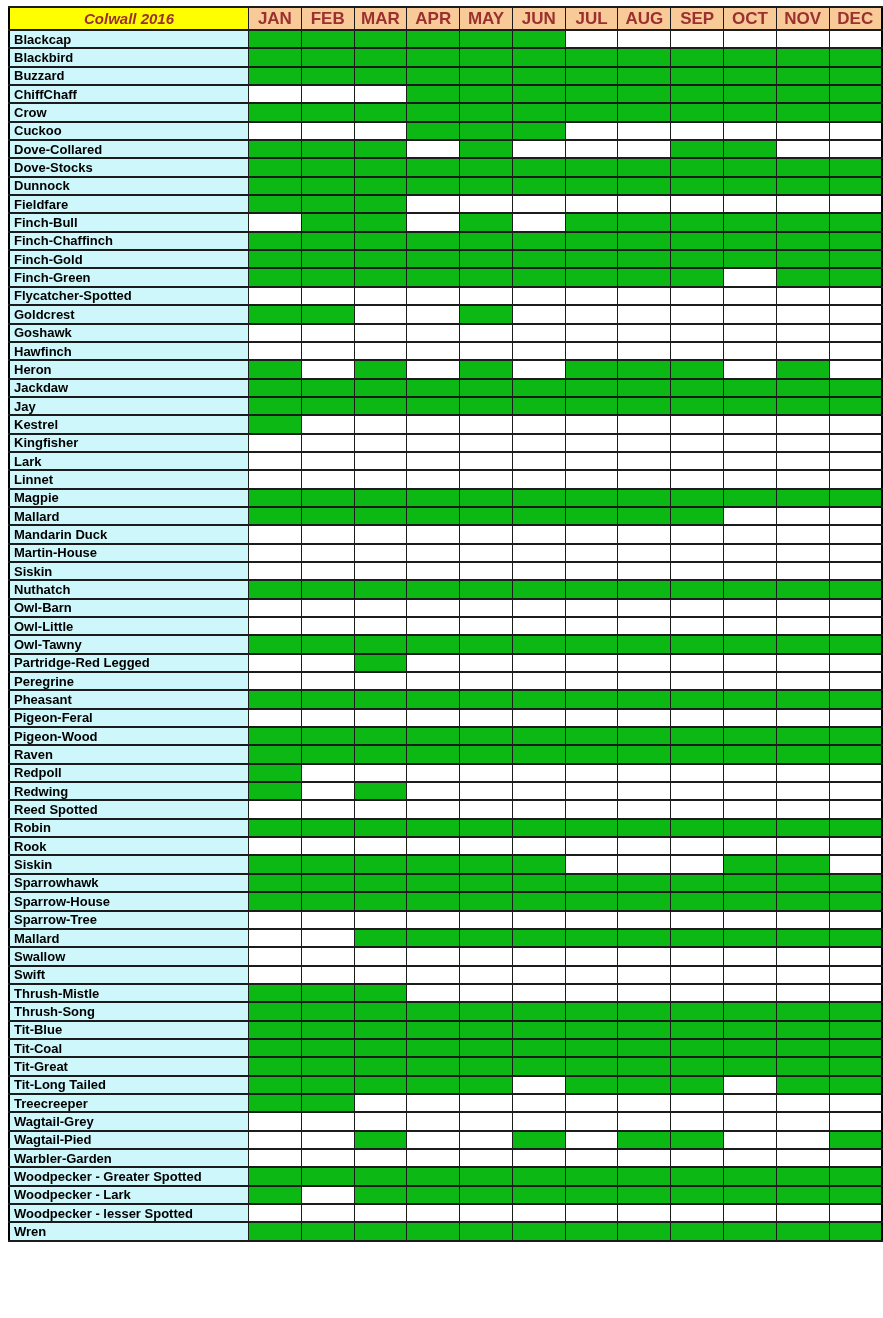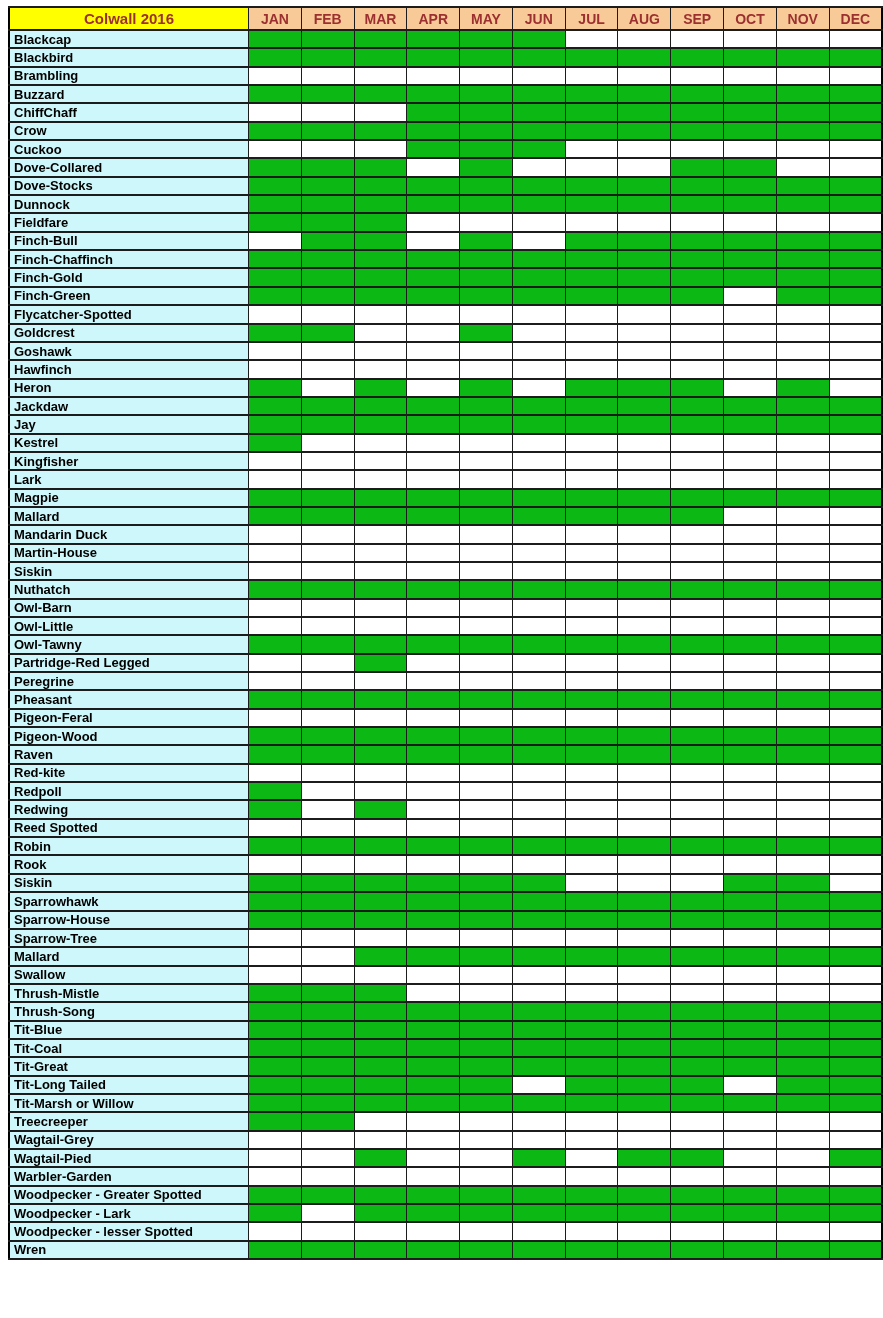--- a/index.html
+++ b/index.html
@@ -34,25 +34,26 @@
     border: 2px solid #000000;
   }
   th.title {
     width: 238px;
     background: var(--title-bg, #ffff00);
     color: var(--header-text, #9c3030);
     font-size: 15px;
     font-weight: bold;
     text-align: center;
     height: 21px;
+    font-style: italic;
   }
   th.month {
     background: var(--month-bg, #f7ca97);
     color: var(--header-text, #9c3030);
-    font-size: 14px;
+    font-size: 17px;
     font-weight: bold;
     text-align: center;
   }
   td.species {
     background: var(--species-bg, #cdf7fa);
     color: #000000;
     font-size: 13px;
     font-weight: bold;
     text-align: left;
     padding-left: 4px;
@@ -111,35 +112,20 @@
           <td class="cell-present"></td>
           <td class="cell-present"></td>
           <td class="cell-present"></td>
           <td class="cell-present"></td>
           <td class="cell-present"></td>
           <td class="cell-present"></td>
           <td class="cell-present"></td>
           <td class="cell-present"></td>
         </tr>
         <tr>
-          <td class="species">Brambling</td>
-          <td class="cell-absent"></td>
-          <td class="cell-absent"></td>
-          <td class="cell-absent"></td>
-          <td class="cell-absent"></td>
-          <td class="cell-absent"></td>
-          <td class="cell-absent"></td>
-          <td class="cell-absent"></td>
-          <td class="cell-absent"></td>
-          <td class="cell-absent"></td>
-          <td class="cell-absent"></td>
-          <td class="cell-absent"></td>
-          <td class="cell-absent"></td>
-        </tr>
-        <tr>
           <td class="species">Buzzard</td>
           <td class="cell-present"></td>
           <td class="cell-present"></td>
           <td class="cell-present"></td>
           <td class="cell-present"></td>
           <td class="cell-present"></td>
           <td class="cell-present"></td>
           <td class="cell-present"></td>
           <td class="cell-present"></td>
           <td class="cell-present"></td>
@@ -456,20 +442,35 @@
           <td class="cell-absent"></td>
           <td class="cell-absent"></td>
           <td class="cell-absent"></td>
           <td class="cell-absent"></td>
           <td class="cell-absent"></td>
           <td class="cell-absent"></td>
           <td class="cell-absent"></td>
           <td class="cell-absent"></td>
         </tr>
         <tr>
+          <td class="species">Linnet</td>
+          <td class="cell-absent"></td>
+          <td class="cell-absent"></td>
+          <td class="cell-absent"></td>
+          <td class="cell-absent"></td>
+          <td class="cell-absent"></td>
+          <td class="cell-absent"></td>
+          <td class="cell-absent"></td>
+          <td class="cell-absent"></td>
+          <td class="cell-absent"></td>
+          <td class="cell-absent"></td>
+          <td class="cell-absent"></td>
+          <td class="cell-absent"></td>
+        </tr>
+        <tr>
           <td class="species">Magpie</td>
           <td class="cell-present"></td>
           <td class="cell-present"></td>
           <td class="cell-present"></td>
           <td class="cell-present"></td>
           <td class="cell-present"></td>
           <td class="cell-present"></td>
           <td class="cell-present"></td>
           <td class="cell-present"></td>
           <td class="cell-present"></td>
@@ -681,35 +682,20 @@
           <td class="cell-present"></td>
           <td class="cell-present"></td>
           <td class="cell-present"></td>
           <td class="cell-present"></td>
           <td class="cell-present"></td>
           <td class="cell-present"></td>
           <td class="cell-present"></td>
           <td class="cell-present"></td>
         </tr>
         <tr>
-          <td class="species">Red-kite</td>
-          <td class="cell-absent"></td>
-          <td class="cell-absent"></td>
-          <td class="cell-absent"></td>
-          <td class="cell-absent"></td>
-          <td class="cell-absent"></td>
-          <td class="cell-absent"></td>
-          <td class="cell-absent"></td>
-          <td class="cell-absent"></td>
-          <td class="cell-absent"></td>
-          <td class="cell-absent"></td>
-          <td class="cell-absent"></td>
-          <td class="cell-absent"></td>
-        </tr>
-        <tr>
           <td class="species">Redpoll</td>
           <td class="cell-present"></td>
           <td class="cell-absent"></td>
           <td class="cell-absent"></td>
           <td class="cell-absent"></td>
           <td class="cell-absent"></td>
           <td class="cell-absent"></td>
           <td class="cell-absent"></td>
           <td class="cell-absent"></td>
           <td class="cell-absent"></td>
@@ -861,20 +847,35 @@
           <td class="cell-absent"></td>
           <td class="cell-absent"></td>
           <td class="cell-absent"></td>
           <td class="cell-absent"></td>
           <td class="cell-absent"></td>
           <td class="cell-absent"></td>
           <td class="cell-absent"></td>
           <td class="cell-absent"></td>
         </tr>
         <tr>
+          <td class="species">Swift</td>
+          <td class="cell-absent"></td>
+          <td class="cell-absent"></td>
+          <td class="cell-absent"></td>
+          <td class="cell-absent"></td>
+          <td class="cell-absent"></td>
+          <td class="cell-absent"></td>
+          <td class="cell-absent"></td>
+          <td class="cell-absent"></td>
+          <td class="cell-absent"></td>
+          <td class="cell-absent"></td>
+          <td class="cell-absent"></td>
+          <td class="cell-absent"></td>
+        </tr>
+        <tr>
           <td class="species">Thrush-Mistle</td>
           <td class="cell-present"></td>
           <td class="cell-present"></td>
           <td class="cell-present"></td>
           <td class="cell-absent"></td>
           <td class="cell-absent"></td>
           <td class="cell-absent"></td>
           <td class="cell-absent"></td>
           <td class="cell-absent"></td>
           <td class="cell-absent"></td>
@@ -947,35 +948,20 @@
           <td class="cell-present"></td>
           <td class="cell-present"></td>
           <td class="cell-present"></td>
           <td class="cell-present"></td>
           <td class="cell-present"></td>
           <td class="cell-absent"></td>
           <td class="cell-present"></td>
           <td class="cell-present"></td>
           <td class="cell-present"></td>
           <td class="cell-absent"></td>
-          <td class="cell-present"></td>
-          <td class="cell-present"></td>
-        </tr>
-        <tr>
-          <td class="species">Tit-Marsh or Willow</td>
-          <td class="cell-present"></td>
-          <td class="cell-present"></td>
-          <td class="cell-present"></td>
-          <td class="cell-present"></td>
-          <td class="cell-present"></td>
-          <td class="cell-present"></td>
-          <td class="cell-present"></td>
-          <td class="cell-present"></td>
-          <td class="cell-present"></td>
-          <td class="cell-present"></td>
           <td class="cell-present"></td>
           <td class="cell-present"></td>
         </tr>
         <tr>
           <td class="species">Treecreeper</td>
           <td class="cell-present"></td>
           <td class="cell-present"></td>
           <td class="cell-absent"></td>
           <td class="cell-absent"></td>
           <td class="cell-absent"></td>

